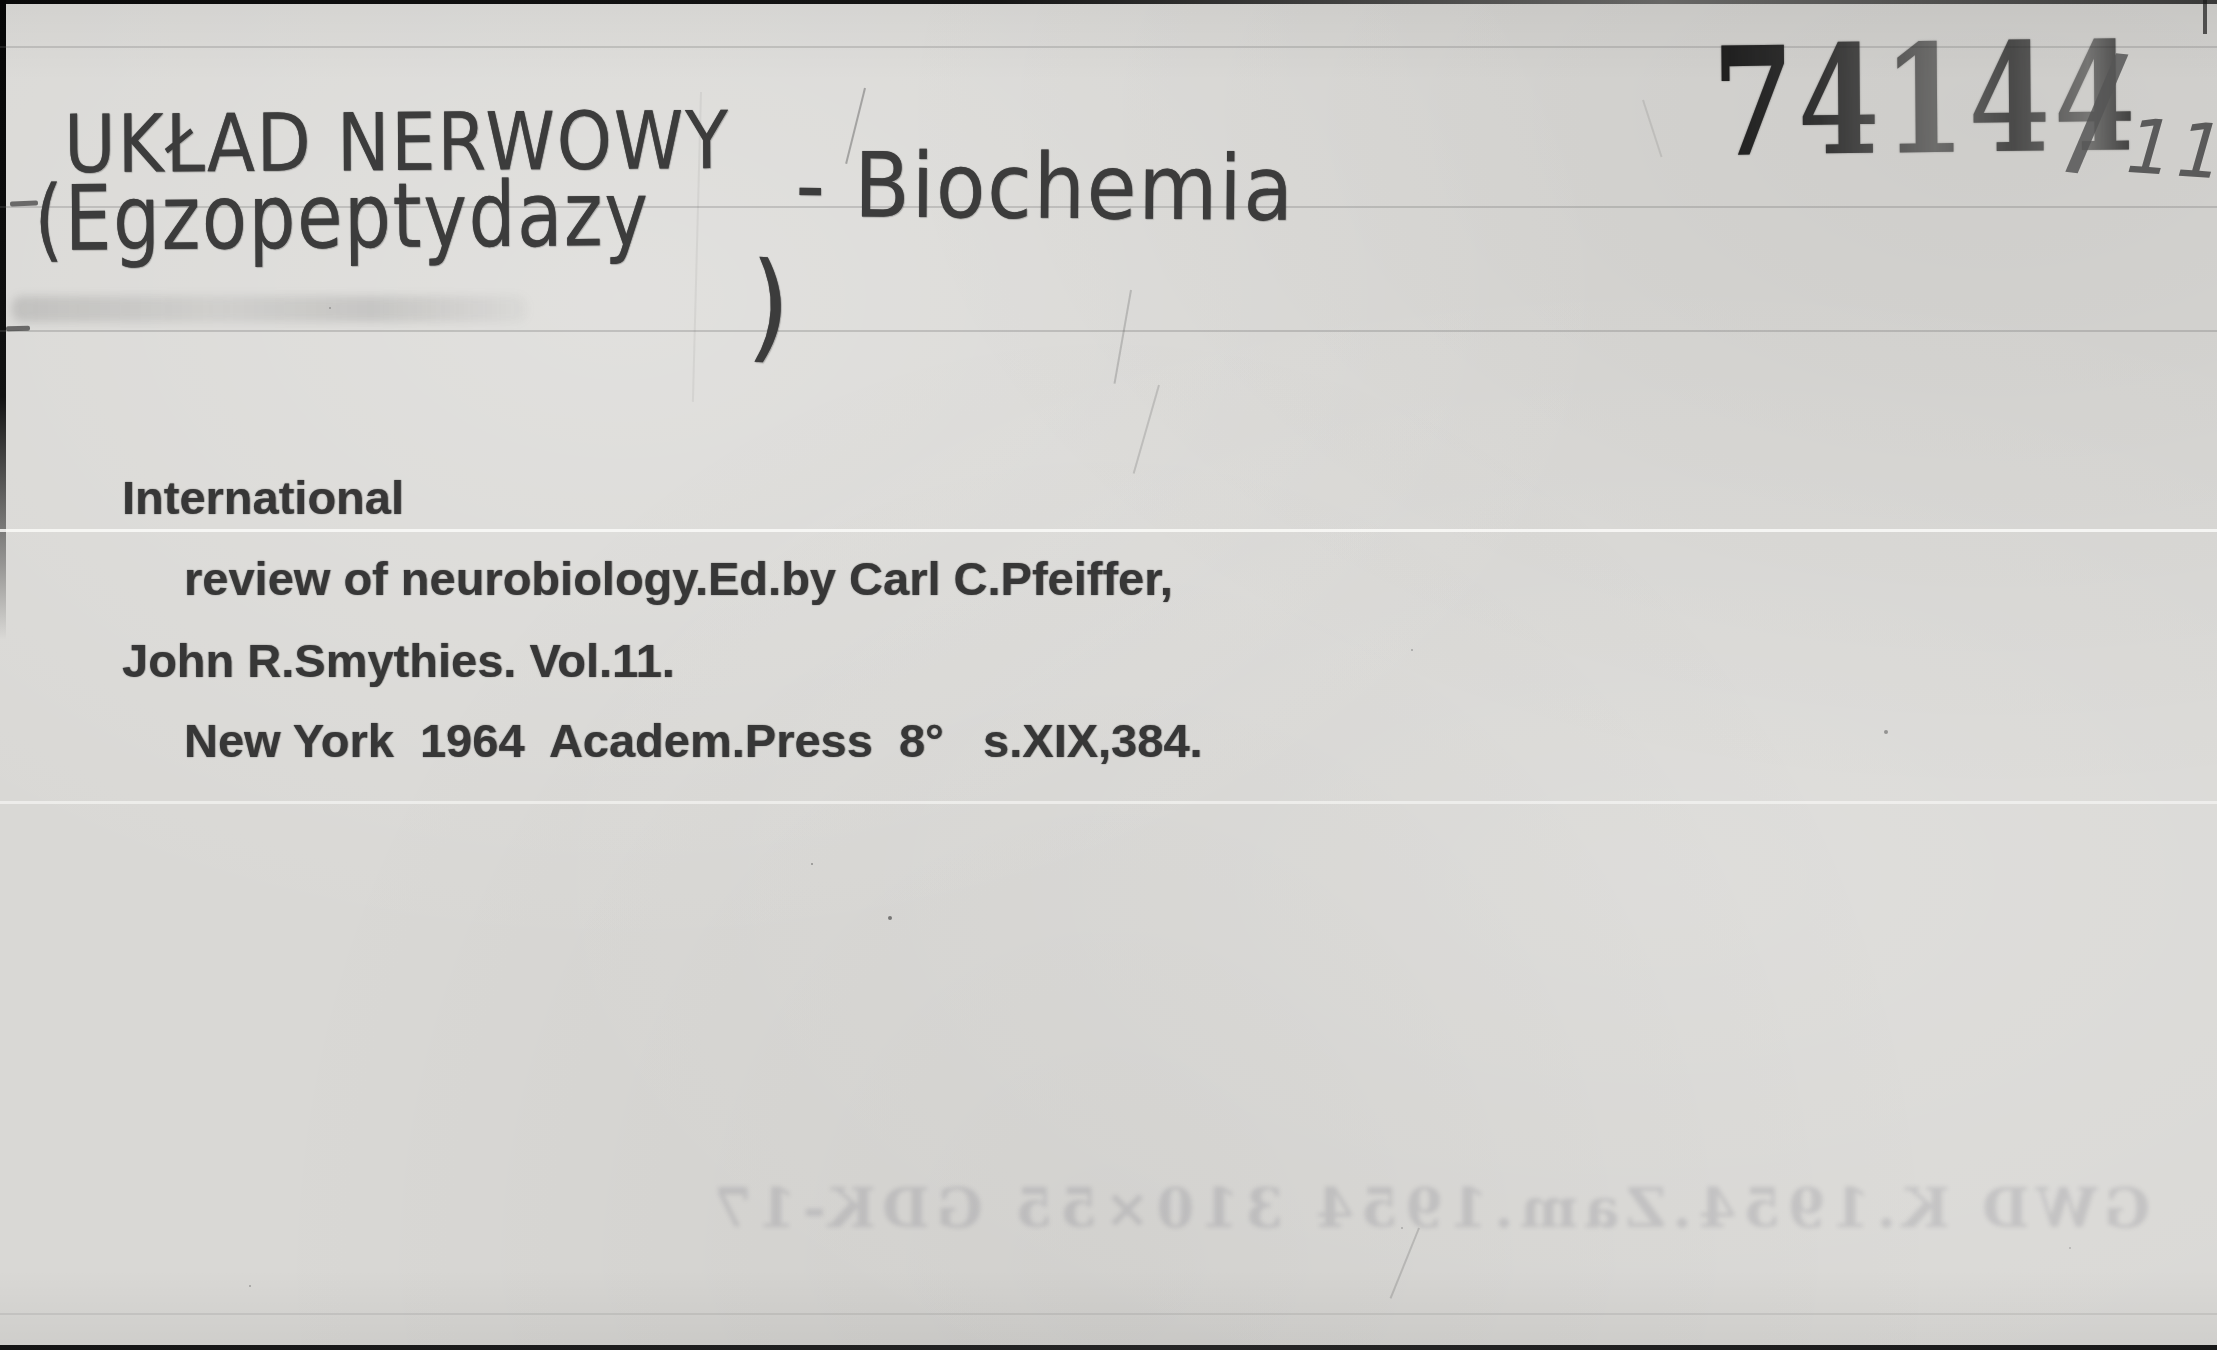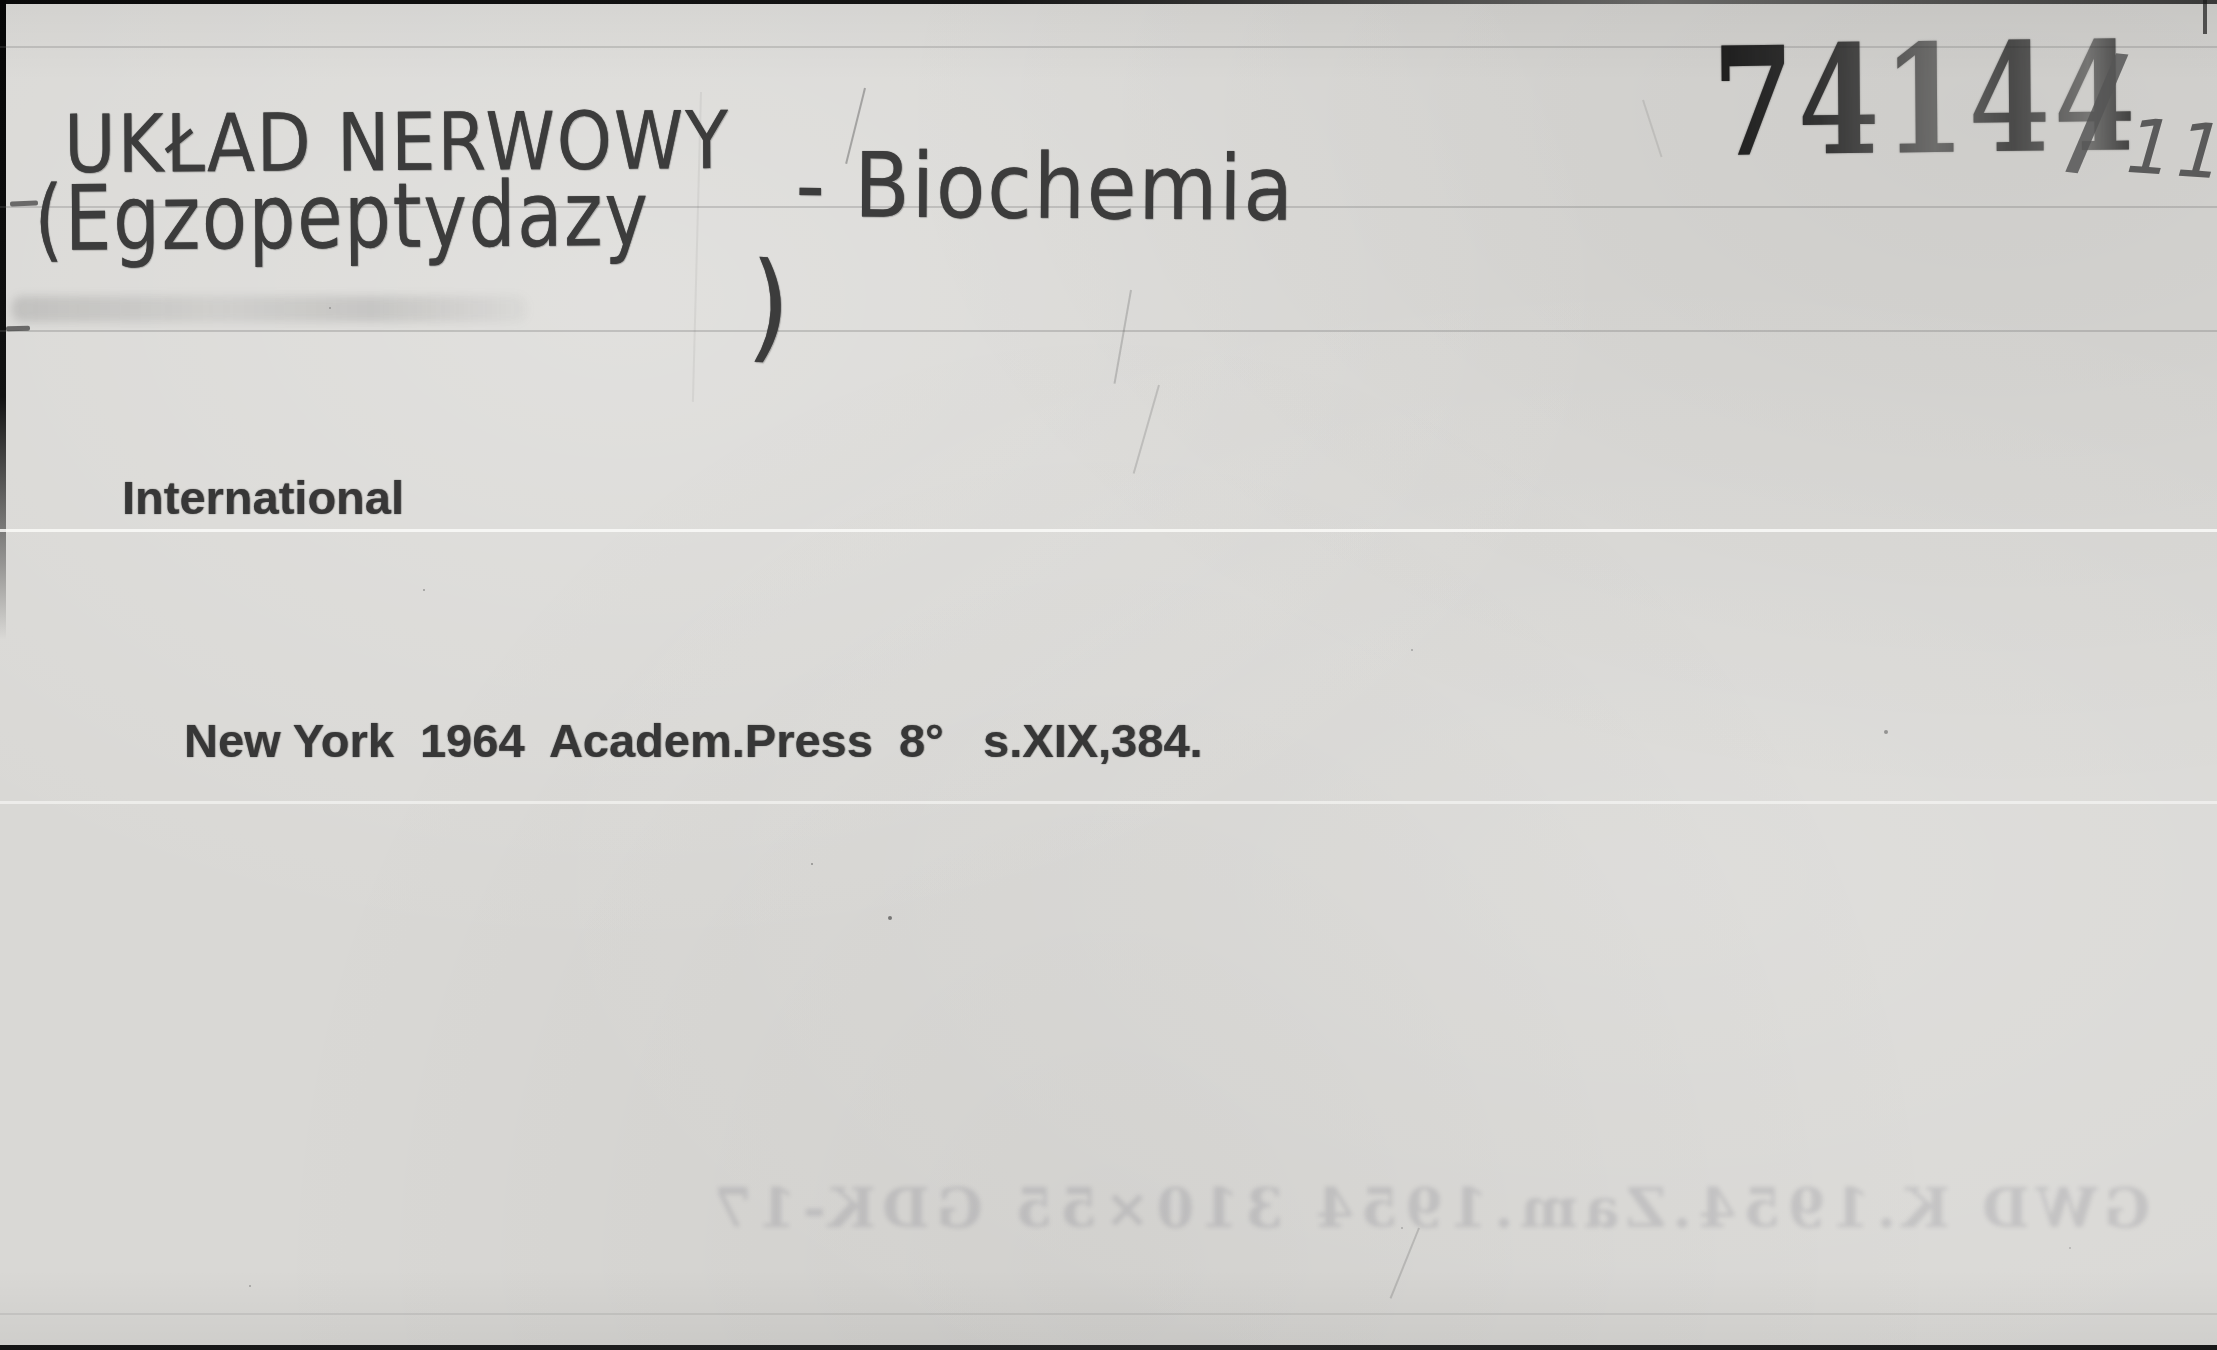--- a/index.html
+++ b/index.html
@@ -117,20 +117,22 @@
   <div class="hand h1a">UKŁAD NERWOWY</div>
   <div class="hand h1b">- Biochemia</div>
   <div class="hand h2a">(Egzopeptydazy</div>
   <div class="hand h2b">)</div>
 
   <div class="stamp">74144</div>
   <div class="pencil-slash">/</div>
   <div class="pencil-eleven">11</div>
 
   <div class="typed t1">International</div>
+  <div class="typed t2">review of neurobiology.Ed.by Carl C.Pfeiffer,</div>
+  <div class="typed t3">John R.Smythies. Vol.11.</div>
   <div class="typed t4">New York  1964  Academ.Press  8°   s.XIX,384.</div>
 
   <div class="smudge"></div>
 
   <div class="bleed">GWD K.1954.Zam.1954 310×55 GDK-17</div>
 
   <div class="scratch sc1"></div>
   <div class="scratch sc2"></div>
   <div class="scratch sc3"></div>
   <div class="scratch sc4"></div>

